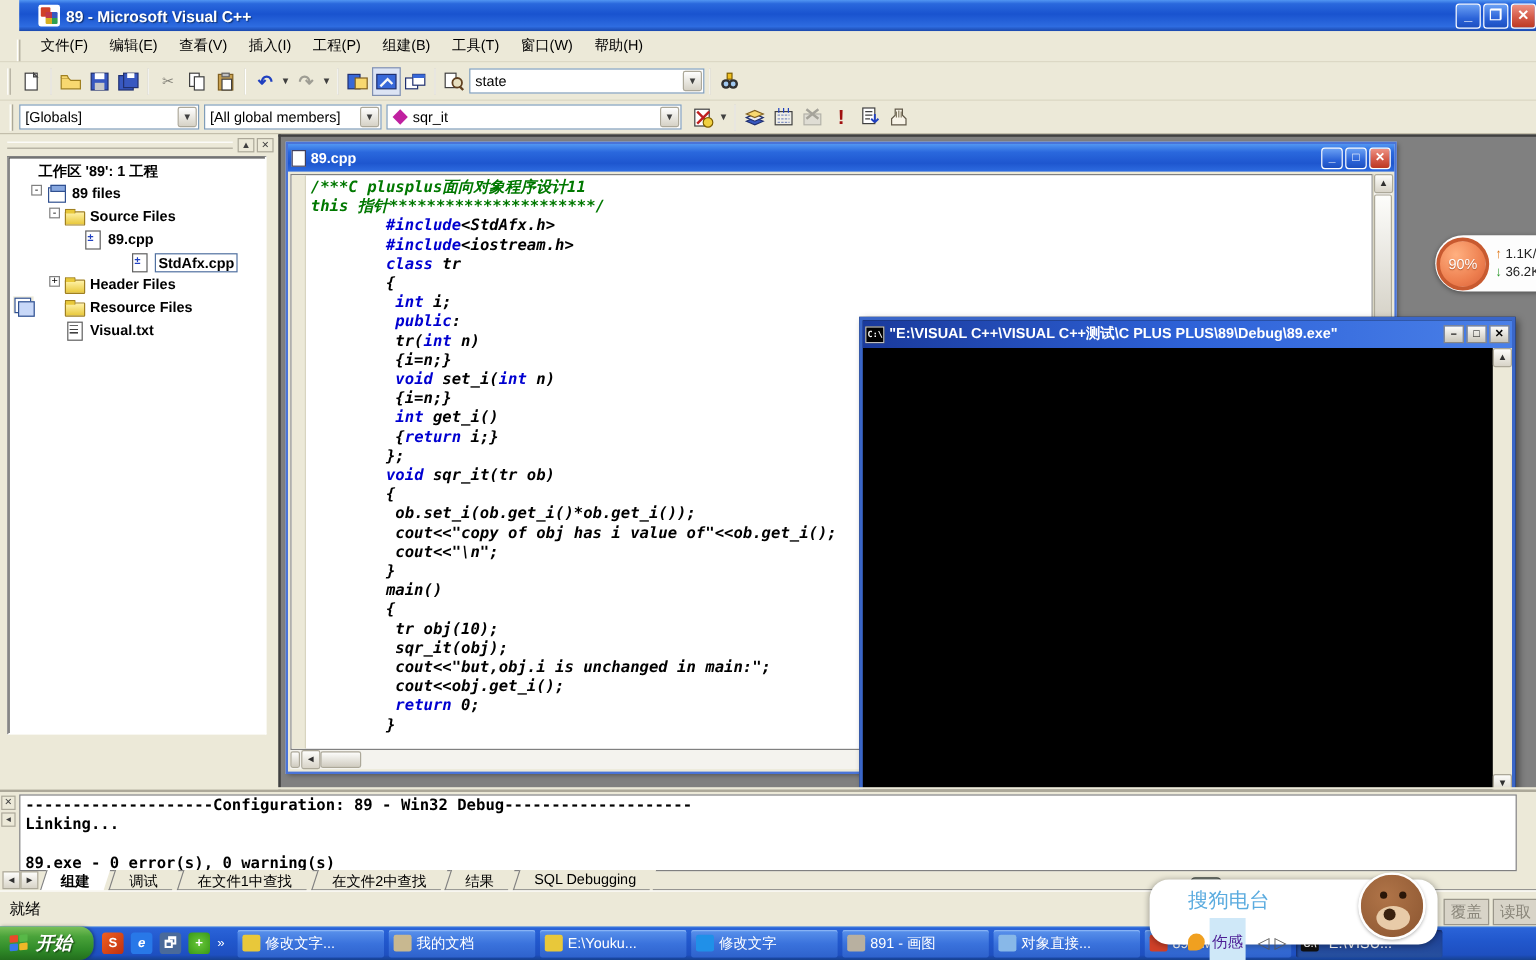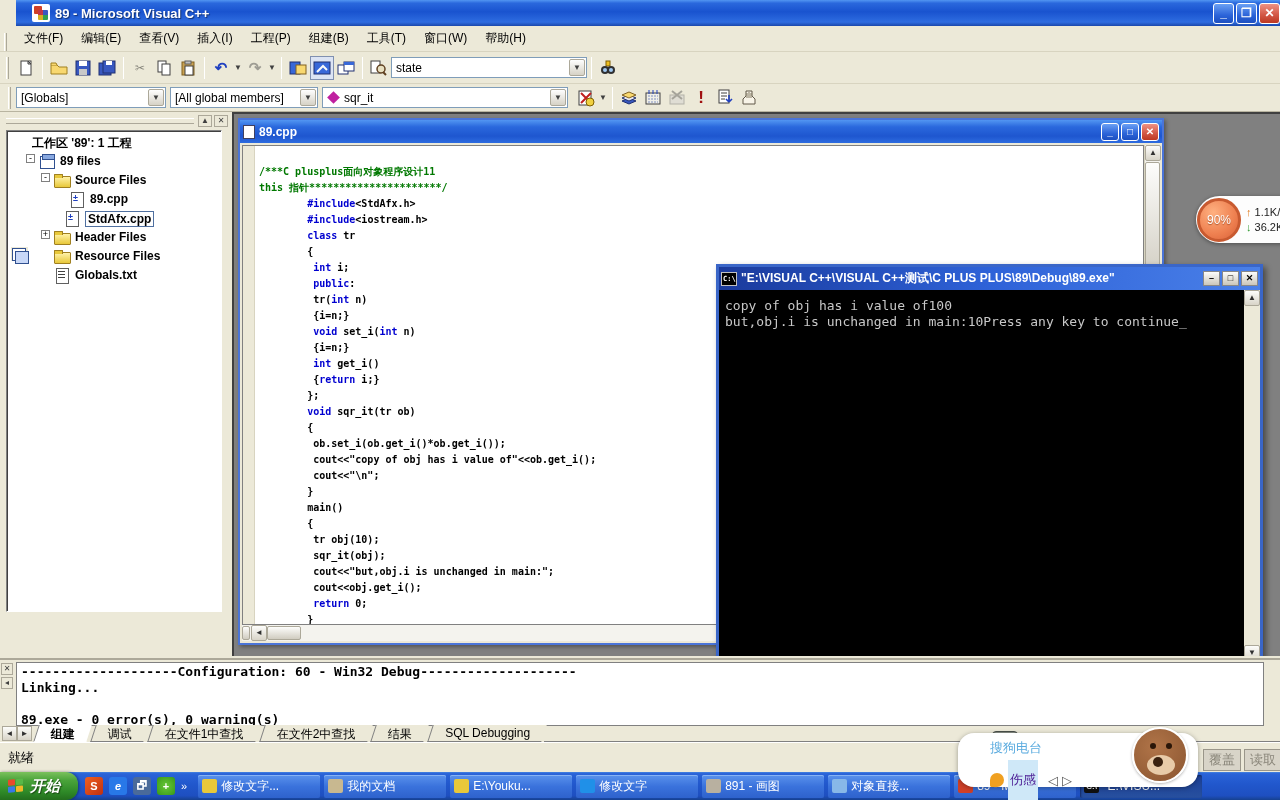--- a/index.html
+++ b/index.html
@@ -19,21 +19,21 @@
     background:#d04028; border-radius:1px; }
   .vc-icon::after { content:""; position:absolute; right:2px; bottom:2px; width:10px; height:10px;
     background:conic-gradient(#3858c0 0 90deg,#30a050 90deg 180deg,#d8b020 180deg 270deg,#c03848 270deg); border-radius:1px;}
   .winbtn { width:21px; height:21px; margin-left:2px; border-radius:3px; border:1px solid #fff;
     color:#fff; font-weight:bold; font-size:12px; line-height:18px; text-align:center;
     background:linear-gradient(180deg,#6aa0f4,#2b63d8 60%,#1c4fc0); flex:none; }
   .winbtn.close { background:linear-gradient(180deg,#ee9284,#d45a48 55%,#bc3822); }
 
   
   .menubar { position:absolute; left:0; top:26px; width:1280px; height:26px; background:#ece9d8;
-    border-bottom:1px solid #d8d4c0; display:flex; align-items:flex-end; padding-left:4px; }
+    border-bottom:1px solid #d8d4c0; display:flex; align-items:flex-end; padding-left:14px; }
   .menubar .grip { width:3px; height:18px; border-left:1px solid #fff; border-right:1px solid #aca899; margin-right:8px; }
   .menu-item { padding:4px 9px; color:#000; white-space:nowrap; }
 
   
   .toolbar1 { position:absolute; left:0; top:52px; width:1280px; height:32px; background:#ece9d8;
     display:flex; align-items:center; padding-left:4px; border-bottom:1px solid #d8d4c0;}
   .toolbar2 { position:absolute; left:0; top:84px; width:1280px; height:28px; background:#ece9d8;
     display:flex; align-items:center; padding-left:6px; border-bottom:1px solid #b8b4a0;}
   .tb-grip { width:3px; height:22px; border-left:1px solid #fff; border-right:1px solid #aca899; margin:0 5px 0 2px; flex:none;}
   .tb-sep { width:1px; height:22px; background:#aca899; border-right:1px solid #fff; margin:0 4px; flex:none;}
@@ -103,22 +103,22 @@
     display:flex; align-items:center; color:#fff; font-weight:bold; font-size:12px; padding:0 3px;}
   .child-title .t { flex:1; margin-left:4px; white-space:nowrap; overflow:hidden;}
   .cwbtn { width:18px; height:18px; margin-left:2px; border-radius:3px; border:1px solid #fff; color:#fff;
     font-size:10px; line-height:15px; text-align:center; font-weight:bold;
     background:linear-gradient(180deg,#6aa0f4,#2b63d8 60%,#1c4fc0); flex:none;}
   .cwbtn.close { background:linear-gradient(180deg,#ee9284,#d45a48 55%,#bc3822);}
   .doc-mini { width:12px; height:14px; background:#fff; border:1px solid #404060; position:relative; flex:none;}
   .editor-body { position:absolute; left:2px; top:25px; right:18px; bottom:18px; background:#fff;
     border:1px solid #808080; overflow:hidden; display:flex;}
   .sel-margin { width:12px; background:#ece9d8; border-right:1px solid #d8d4c0; flex:none;}
-  .code { flex:1; padding:18px 0 0 4px; font-family:"DejaVu Sans Mono","Liberation Mono",monospace;
-    font-size:10px; font-weight:bold; line-height:16px; white-space:pre; overflow:hidden;}
+  .code { flex:1; padding:3px 0 0 4px; font-family:"DejaVu Sans Mono","Liberation Mono",monospace;
+    font-size:13px; font-weight:bold; line-height:16px; white-space:pre; overflow:hidden;font-style:italic;}
   .code .k { color:#0000d0; }
   .code .c { color:#007800; }
   .code .p { color:#000; }
   .vscroll { position:absolute; right:2px; top:25px; width:16px; bottom:18px; background:#f4f3ee;
     border-left:1px solid #d8d4c0;}
   .hscroll { position:absolute; left:2px; right:18px; bottom:2px; height:16px; background:#f4f3ee;
     display:flex; align-items:center;}
   .sbtn { width:16px; height:16px; background:linear-gradient(180deg,#fdfdfb,#d8d4c8);
     border:1px solid #aca899; border-radius:2px; font-size:8px; color:#303030; text-align:center; line-height:14px; flex:none;}
   .sthumb { background:linear-gradient(180deg,#fdfdfb,#d0ccc0); border:1px solid #aca899; border-radius:2px;}
@@ -205,21 +205,21 @@
   .tray .lang { margin-right:6px; }
   .tray-ico { width:15px; height:15px; margin:0 2px; border-radius:2px; font-size:9px; display:flex;
     align-items:center; justify-content:center;}
   .tray .clock { margin-left:6px; white-space:nowrap;}
   .hidebtn { width:15px; height:15px; border-radius:50%; background:radial-gradient(circle at 35% 30%,#9cc4f8,#3a7ce0);
     color:#fff; font-size:9px; font-weight:bold; display:flex; align-items:center; justify-content:center; margin-right:2px;}
 
   
   .radio-widget { position:absolute; left:958px; top:733px; width:240px; height:54px; z-index:30;
     background:#fff; border-radius:16px; box-shadow:0 1px 5px rgba(0,0,0,.35); padding:6px 0 0 32px;}
-  .radio-title { color:#5aabdf; font-size:13px; }
+  .radio-title { color:#5aabdf; font-size:17px; }
   .radio-row { display:flex; align-items:center; margin-top:3px; font-size:13px;}
   .paw { width:14px; height:14px; border-radius:50% 50% 50% 10%; background:#f0a020; margin-right:4px; flex:none;}
   .song { color:#4c1d95; background:#cfe8f8; padding:11px 2px; }
   .pctrl { color:#555; font-size:13px; margin-left:10px; letter-spacing:4px;}
   .bear { position:absolute; right:10px; top:-6px; width:56px; height:56px; border-radius:50%;
     background:radial-gradient(circle at 40% 35%,#b07448,#8a5530); border:2px solid #fff; box-shadow:0 1px 3px rgba(0,0,0,.3);}
   .bear::before { content:""; position:absolute; left:13px; top:26px; width:28px; height:20px; border-radius:50%;
     background:#e8cba8; }
   .bear::after { content:""; position:absolute; left:16px; top:14px; width:6px; height:6px; border-radius:50%;
     background:#2a1608; box-shadow:16px 0 0 #2a1608, 5px 16px 0 2px #3a2210;}
@@ -439,39 +439,39 @@
         <div class="tree-row" style="padding-left: 32px;">
           <span class="expander">-</span>
           <span class="ticon folder-open"></span>
           <span class="tree-label">Source Files</span>
         </div>
         <div class="tree-row" style="padding-left: 47px;">
           <span class="exp-space"></span>
           <span class="ticon cpp"></span>
           <span class="tree-label">89.cpp</span>
         </div>
-        <div class="tree-row" style="padding-left: 42px;">
+        <div class="tree-row" style="padding-left: 56px; margin-left: 30px;">
           <span class="exp-space"></span>
           <span class="ticon cpp"></span>
           <span class="tree-label selected">StdAfx.cpp</span>
         </div>
         <div class="tree-row" style="padding-left: 32px;">
           <span class="expander">+</span>
           <span class="ticon folder"></span>
           <span class="tree-label">Header Files</span>
         </div>
         <div class="tree-row" style="padding-left: 32px;">
           <span class="exp-space"></span>
           <span class="ticon folder"></span>
           <span class="tree-label">Resource Files</span>
         </div>
         <div class="tree-row" style="padding-left: 32px;">
           <span class="exp-space"></span>
           <span class="ticon doc"></span>
-          <span class="tree-label">Globals.txt</span>
+          <span class="tree-label">Visual.txt</span>
         </div>
       </div>
   </div>
 
   <div class="mdi"></div>
 
   <div class="editor-window">
     <div class="child-title">
       <div class="doc-mini"></div>
       <div class="t">89.cpp</div>
@@ -497,21 +497,20 @@
   </div>
 
   <div class="console-window">
     <div class="con-title">
       <div class="con-icon">C:\</div>
       <div class="t">"E:\VISUAL C++\VISUAL C++测试\C PLUS PLUS\89\Debug\89.exe"</div>
       <div class="conbtn">–</div>
       <div class="conbtn">□</div>
       <div class="conbtn">✕</div>
     </div>
-    <div class="con-body" id="console-lines"><div>copy of obj has i value of100</div><div>but,obj.i is unchanged in main:10Press any key to continue_</div></div>
     <div class="con-vscroll">
       <div class="sbtn">▲</div>
       <div class="sbtn">▼</div>
     </div>
     <div class="con-hscroll">
       <div class="sbtn">◄</div>
       <div class="sthumb" style="flex:1;height:14px;margin:0 1px;max-width:440px;"></div>
       <div style="flex:1;"></div>
       <div class="sbtn">►</div>
     </div>
@@ -526,21 +525,21 @@
     </div>
   </div>
 
   <div class="hsplit"></div>
 
   <div class="outpanel">
     <div class="out-side">
       <div class="out-mini">✕</div>
       <div class="out-mini">◂</div>
     </div>
-    <div class="out-text" id="output-lines"><div>--------------------Configuration: 60 - Win32 Debug--------------------</div><div>Linking...</div><div>&nbsp;</div><div>89.exe - 0 error(s), 0 warning(s)</div></div>
+    <div class="out-text" id="output-lines"><div>--------------------Configuration: 89 - Win32 Debug--------------------</div><div>Linking...</div><div>&nbsp;</div><div>89.exe - 0 error(s), 0 warning(s)</div></div>
     <div class="out-tabs" id="output-tabs">
       <div class="out-scrollbtn" style="margin-top:1px;">◄</div>
       <div class="out-scrollbtn" style="margin-top:1px;">►</div>
     <div class="out-tab active"><span>组建</span></div>
         <div class="out-tab"><span>调试</span></div>
         <div class="out-tab"><span>在文件1中查找</span></div>
         <div class="out-tab"><span>在文件2中查找</span></div>
         <div class="out-tab"><span>结果</span></div>
         <div class="out-tab"><span>SQL Debugging</span></div>
         <div class="filler"></div>

